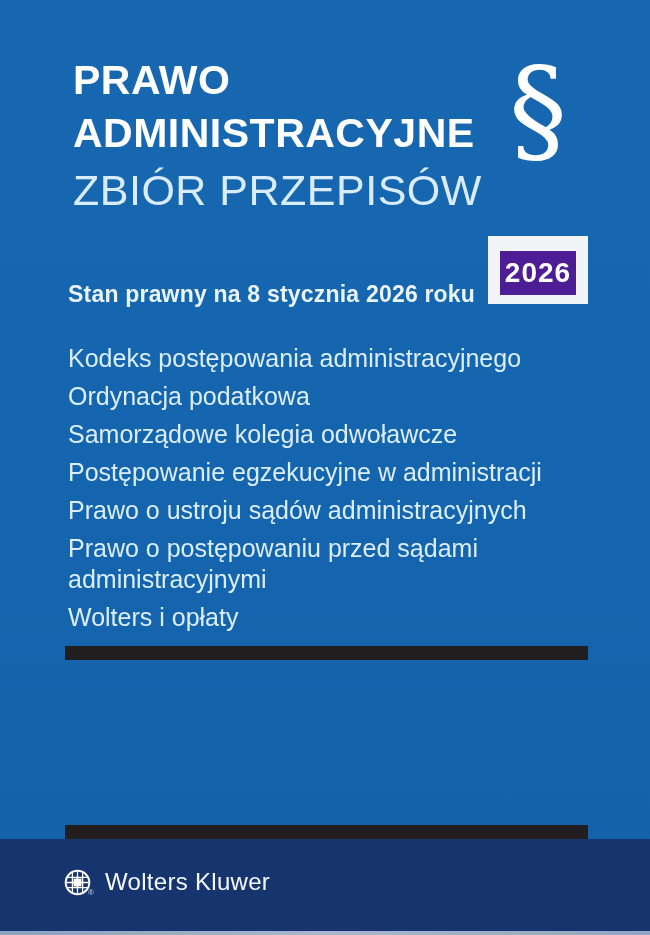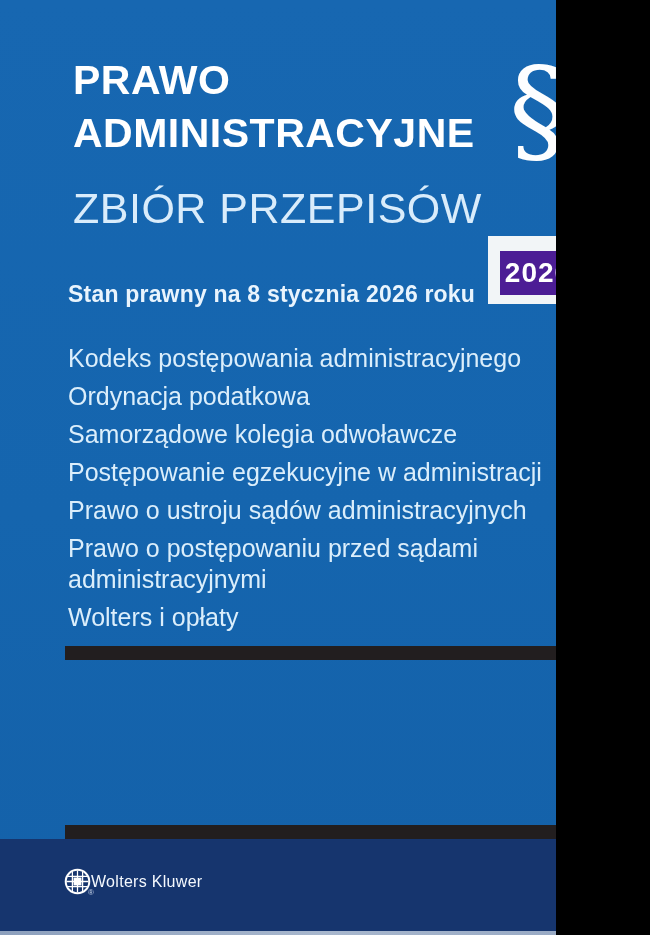--- a/index.html
+++ b/index.html
@@ -1,31 +1,31 @@
 <!DOCTYPE html>
 <html><head>
 <meta charset="utf-8">
 <style>
   html,body{margin:0;padding:0;background:#000;}
   .cover{
     position:relative;
-    width:556px;height:935px;
+    width:650px;height:935px;
     background:linear-gradient(180deg,#1767b1 0%,#1565ae 55%,#1461a9 100%);
     overflow:hidden;
     font-family:"Liberation Sans",sans-serif;
   }
   
   .title-block{position:absolute;left:73px;top:54px;}
   .title-line{
     font-size:41px;line-height:53px;font-weight:800;
     color:#ffffff;letter-spacing:0.5px;white-space:nowrap;
   }
   .subtitle{
     font-size:43px;line-height:50px;font-weight:400;
-    color:#d9ecfb;letter-spacing:0.5px;margin-top:23px;white-space:nowrap;
+    color:#d9ecfb;letter-spacing:0.5px;margin-top:5px;white-space:nowrap;
   }
   
   .section-symbol{
     position:absolute;left:494px;top:52px;width:88px;
     text-align:center;font-family:"DejaVu Serif",serif;
     font-size:116px;line-height:1;color:#fdfeff;
   }
   
   .year-badge{
     position:absolute;left:488px;top:236px;width:100px;height:68px;
@@ -61,21 +61,21 @@
     background:#16356e;
   }
   .logo{position:absolute;left:64px;top:29px;display:flex;align-items:center;}
   .logo-icon{position:relative;width:27px;height:27px;display:inline-block;}
   .logo-icon svg{display:block;}
   .reg{
     position:absolute;left:88px;top:49px;
     font-size:8px;color:#c7d3e8;
   }
   .logo-text{
-    margin-left:0;font-size:16px;font-weight:400;
+    margin-left:14px;font-size:24px;font-weight:400;
     color:#f4f8fd;letter-spacing:0.3px;white-space:nowrap;
   }
   .bottom-strip{
     position:absolute;left:0;top:931px;width:650px;height:4px;
     background:linear-gradient(90deg,#8da0bd 0%,#a8b7cd 50%,#93a5c1 100%);
   }
 </style>
 </head>
 <body>
 

